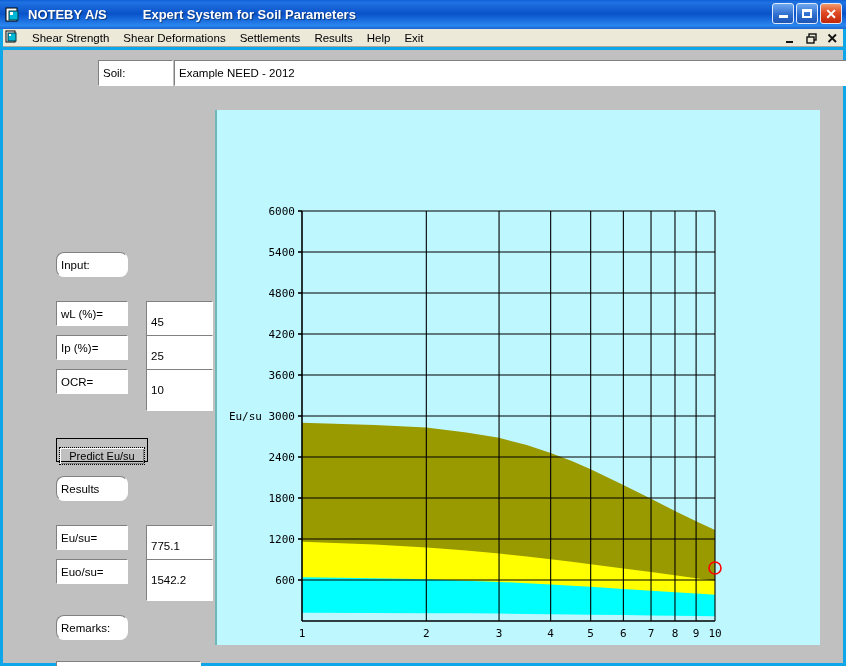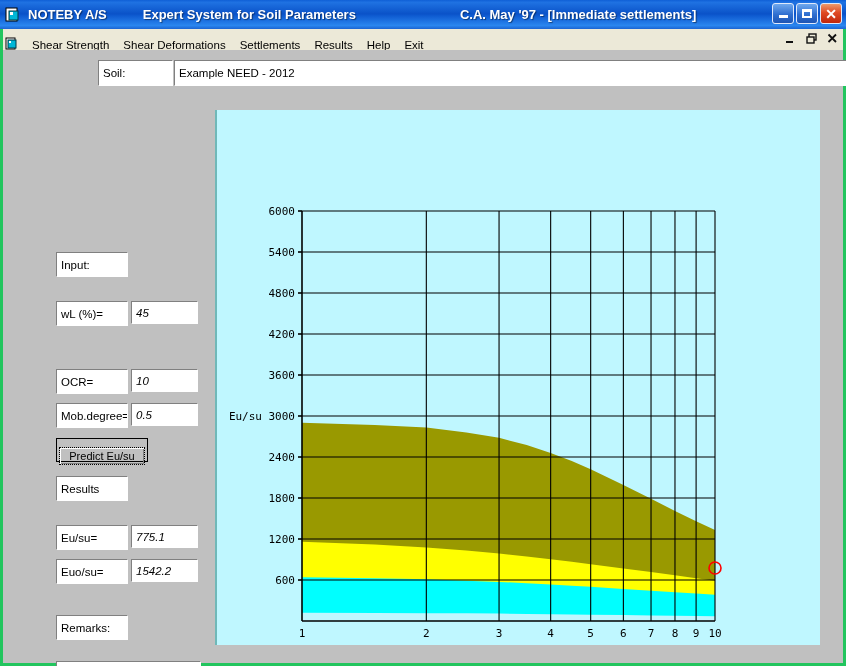--- a/index.html
+++ b/index.html
@@ -5,21 +5,21 @@
   html, body {
     margin: 0; padding: 0;
     width: 846px; height: 666px;
     overflow: hidden;
     background: #3b6ea5;
     font-family: "Liberation Sans", sans-serif;
   }
   #app {
     position: absolute; left: 0; top: 0;
     width: 846px; height: 666px;
-    background: #22c55e;
+    background: #0ea5e9;
     box-sizing: border-box;
     padding: 0 3px 3px 3px;
   }
 
   
   #titlebar {
     position: absolute; left: 0; top: 0; width: 846px; height: 29px;
     background: linear-gradient(to bottom,
        #0f5fd6 0%, #1f72e2 8%, #0a52c8 48%, #0d58cf 52%, #2a86ef 88%, #1b64d2 100%);
     display: flex; align-items: center;
@@ -54,21 +54,21 @@
   }
   .winbtn.min { background: linear-gradient(to bottom,#6fa8ee,#2f6fd0 55%,#1e55b4); }
   .winbtn.max { background: linear-gradient(to bottom,#6fa8ee,#2f6fd0 55%,#1e55b4); }
   .winbtn.close { background: linear-gradient(to bottom,#f09a6b,#e04a24 45%,#c0260a); }
   .gl-min { width:9px; height:3px; background:#fff; margin-top:6px; }
   .gl-max { width:10px; height:9px; border:2px solid #fff; border-top-width:3px; box-sizing:border-box; }
   .gl-close { font-size:14px; line-height:12px; font-weight:bold; }
 
   
   #menubar {
-    position: absolute; left: 3px; top: 29px; width: 840px; height: 32px;
+    position: absolute; left: 3px; top: 29px; width: 840px; height: 18px;
     background: #ece9d8;
     border-bottom: 1px solid #aca899;
     display: flex; align-items: center;
     box-sizing: border-box;
     font-size: 11.5px; color: #000;
   }
   #menubar .mdi-icon {
     width: 16px; height: 15px; margin: 0 4px 0 2px; flex: 0 0 auto; position: relative;
   }
   #menubar .mi { padding: 2px 7px; white-space: nowrap; }
@@ -99,22 +99,22 @@
     overflow: hidden;
     white-space: nowrap;
   }
   #soil-label { width: 75px; height: 26px; }
   #soil-value { flex: 1; height: 26px; margin-left: 1px; }
 
   
   #leftpanel { position: absolute; left: 0; top: 40px; width: 205px; height: 573px; }
   .row { position: absolute; display: flex; }
   .lbl { width: 72px; height: 25px; }
-  .val { width: 67px; height: 23px; margin-left: 3px; font-style: italic; }
-  .single { width: 72px; height: 25px; }
+  .val { width: 67px; height: 42px; margin-left: 18px; }
+  .single { width: 72px; height: 25px; border-radius: 8px; }
   .wide { width: 145px; height: 26px; }
 
   #btn-predict {
     position: absolute; left: 53px; top: 348px;
     width: 92px; height: 24px;
     background: #c0c0c0;
     border: 1px solid #000;
     box-sizing: border-box;
     display: flex; align-items: center; justify-content: center;
     font-size: 11px; color: #000;
@@ -149,21 +149,20 @@
   <div id="titlebar">
     <div class="tb-icon">
       <svg width="17" height="17" viewBox="0 0 17 17">
         <rect x="1" y="2" width="11" height="13" fill="#ffffff" stroke="#000" stroke-width="1"></rect>
         <rect x="4" y="5" width="9" height="9" fill="#00b7d6" stroke="#003b46" stroke-width="1"></rect>
         <rect x="5" y="6" width="3" height="3" fill="#ffffff"></rect>
       </svg>
     </div>
     <span class="tb-text tb-company">NOTEBY A/S</span>
     <span class="tb-text tb-app">Expert System for Soil Parameters</span>
-    <span class="tb-text tb-doc">C.A. May '97 - [Immediate settlements]</span>
 
     <div id="winbtns">
       <div class="winbtn min">
           <div class="gl-min"></div>
         </div>
       <div class="winbtn max">
           <div class="gl-max"></div>
         </div>
       <div class="winbtn close">
           <span class="gl-close">✕</span>
@@ -217,30 +216,30 @@
 
       <div class="row" style="left:53px; top:162px;">
         <div class="tfield single">Input:</div>
       </div>
 
       <div class="row" style="left:53px; top:211px;">
         <div class="tfield lbl">wL (%)=</div>
         <div class="tfield val">45</div>
       </div>
 
+      <div class="row" style="left:53px; top:245px;">
+        <div class="tfield lbl">Ip (%)=</div>
+        <div class="tfield val">25</div>
+      </div>
 
       <div class="row" style="left:53px; top:279px;">
         <div class="tfield lbl">OCR=</div>
         <div class="tfield val">10</div>
       </div>
 
-      <div class="row" style="left:53px; top:313px;">
-        <div class="tfield lbl">Mob.degree=</div>
-        <div class="tfield val">0.5</div>
-      </div>
 
       <div id="btn-predict">
         <div class="inner">Predict Eu/su</div>
       </div>
 
       <div class="row" style="left:53px; top:386px;">
         <div class="tfield single">Results</div>
       </div>
 
       <div class="row" style="left:53px; top:435px;border-radius:8px;">

